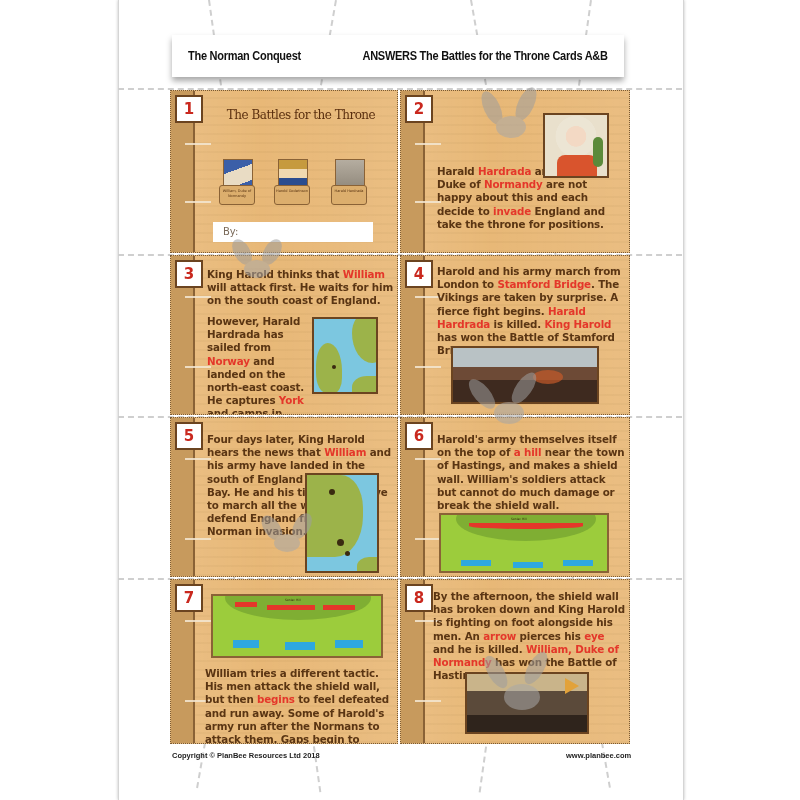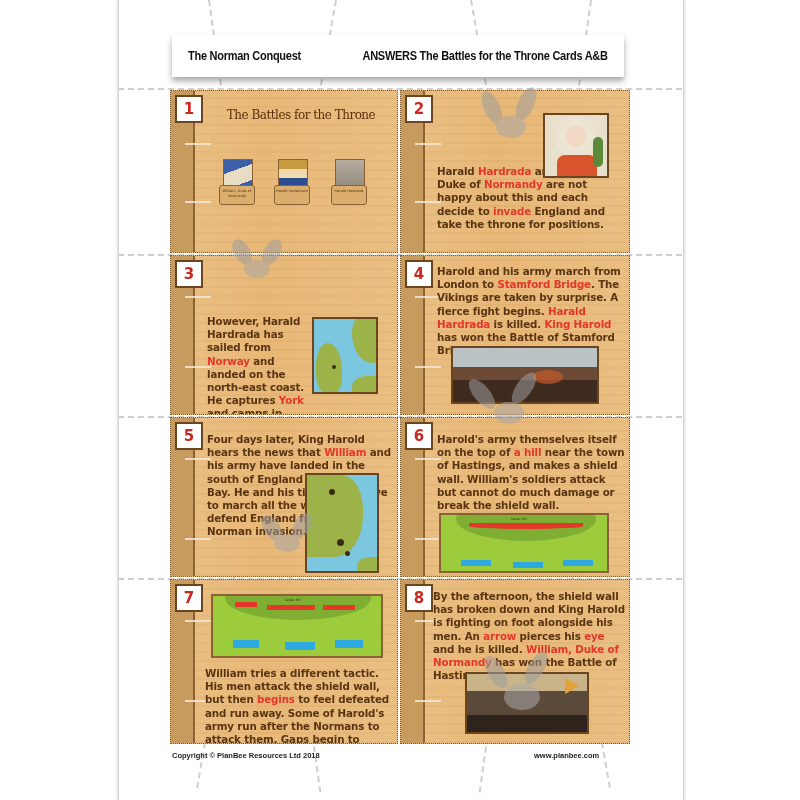--- a/index.html
+++ b/index.html
@@ -77,21 +77,21 @@
   }
   .bunny { position: absolute; opacity: 0.55; pointer-events: none; }
   .bunny .ear { position: absolute; width: 16px; height: 36px; background: #9e9e9e; border-radius: 50%; }
   .bunny .head { position: absolute; width: 30px; height: 22px; background: #a8a8a8; border-radius: 50%; }
 
   .footer-left, .footer-right {
     position: absolute; top: 751px; font-family: "Liberation Sans", sans-serif; font-weight: bold;
     font-size: 7.5px; color: #222;
   }
   .footer-left { left: 172px; }
-  .footer-right { left: 534px; }
+  .footer-right { left: 566px; }
 </style>
 </head>
 <body>
 
 <div class="sheet"></div>
 
 <div class="dash h" style="left:118px;top:88px;width:564px;"></div>
 <div class="dash h" style="left:118px;top:254px;width:564px;"></div>
 <div class="dash h" style="left:118px;top:416px;width:564px;"></div>
 <div class="dash h" style="left:118px;top:578px;width:564px;"></div>
@@ -116,20 +116,21 @@
     <div class="scroll">William, Duke of Normandy</div>
   </div>
   <div class="portrait" style="left:103px;">
     <div class="face" style="background:linear-gradient(180deg,#c69a3e 0 30%,#f0d9b0 30% 60%,#2b4d8f 60%);"></div>
     <div class="scroll">Harold Godwinson</div>
   </div>
   <div class="portrait" style="left:160px;">
     <div class="face" style="background:linear-gradient(180deg,#b5ada0,#8f877a);"></div>
     <div class="scroll">Harald Hardrada</div>
   </div>
+  <div class="by-box">By:</div>
 </div>
 
 <div class="card" style="left:400px;top:90px;width:230px;height:163px;">
   <div class="spine"></div>
   <div class="nub" style="top:52px;"></div>
   <div class="nub" style="top:110px;"></div>
   <div class="num">2</div>
   <div class="txt" style="left:36px;top:74px;width:186px;">
     <p id="c2p2"><span>Harald </span><span class="red">Hardrada</span><span> and William, Duke of </span><span class="red">Normandy</span><span> are not happy about this and each decide to </span><span class="red">invade</span><span> England and take the throne for positions.</span></p>
   </div>
@@ -137,20 +138,23 @@
     <div style="position:absolute;left:12px;top:40px;width:40px;height:25px;background:#d9542d;border-radius:8px 8px 0 0;"></div>
     <div style="position:absolute;left:48px;top:22px;width:10px;height:30px;background:#5b8a3a;border-radius:5px;"></div>
   </div>
 </div>
 
 <div class="card" style="left:170px;top:255px;width:228px;height:160px;">
   <div class="spine"></div>
   <div class="nub" style="top:40px;"></div>
   <div class="nub" style="top:110px;"></div>
   <div class="num">3</div>
+  <div class="txt" style="left:36px;top:12px;width:190px;">
+    <p id="c3p1"><span>King Harold thinks that </span><span class="red">William</span><span> will attack first. He waits for him on the south coast of England.</span></p>
+  </div>
   <div class="txt" style="left:36px;top:59px;width:100px;">
     <p id="c3p2"><span>However, Harald Hardrada has sailed from </span><span class="red">Norway</span><span> and landed on the north-east coast. He captures </span><span class="red">York</span><span> and camps in Stamford Bridge.</span></p>
   </div>
   <div class="pic" style="left:141px;top:61px;width:66px;height:77px;background:#7cc7e0;">
     <div style="position:absolute;right:-10px;top:-6px;width:34px;height:50px;background:#9cb34a;border-radius:40% 20% 40% 60%;"></div>
     <div style="position:absolute;left:2px;top:24px;width:26px;height:50px;background:#9cb34a;border-radius:45% 55% 30% 40%;"></div>
     <div style="position:absolute;right:-6px;bottom:-6px;width:30px;height:22px;background:#9cb34a;border-radius:50% 10% 0 0;"></div>
     <div style="position:absolute;left:18px;top:46px;width:4px;height:4px;background:#3a2a10;border-radius:50%;"></div>
   </div>
 </div>

